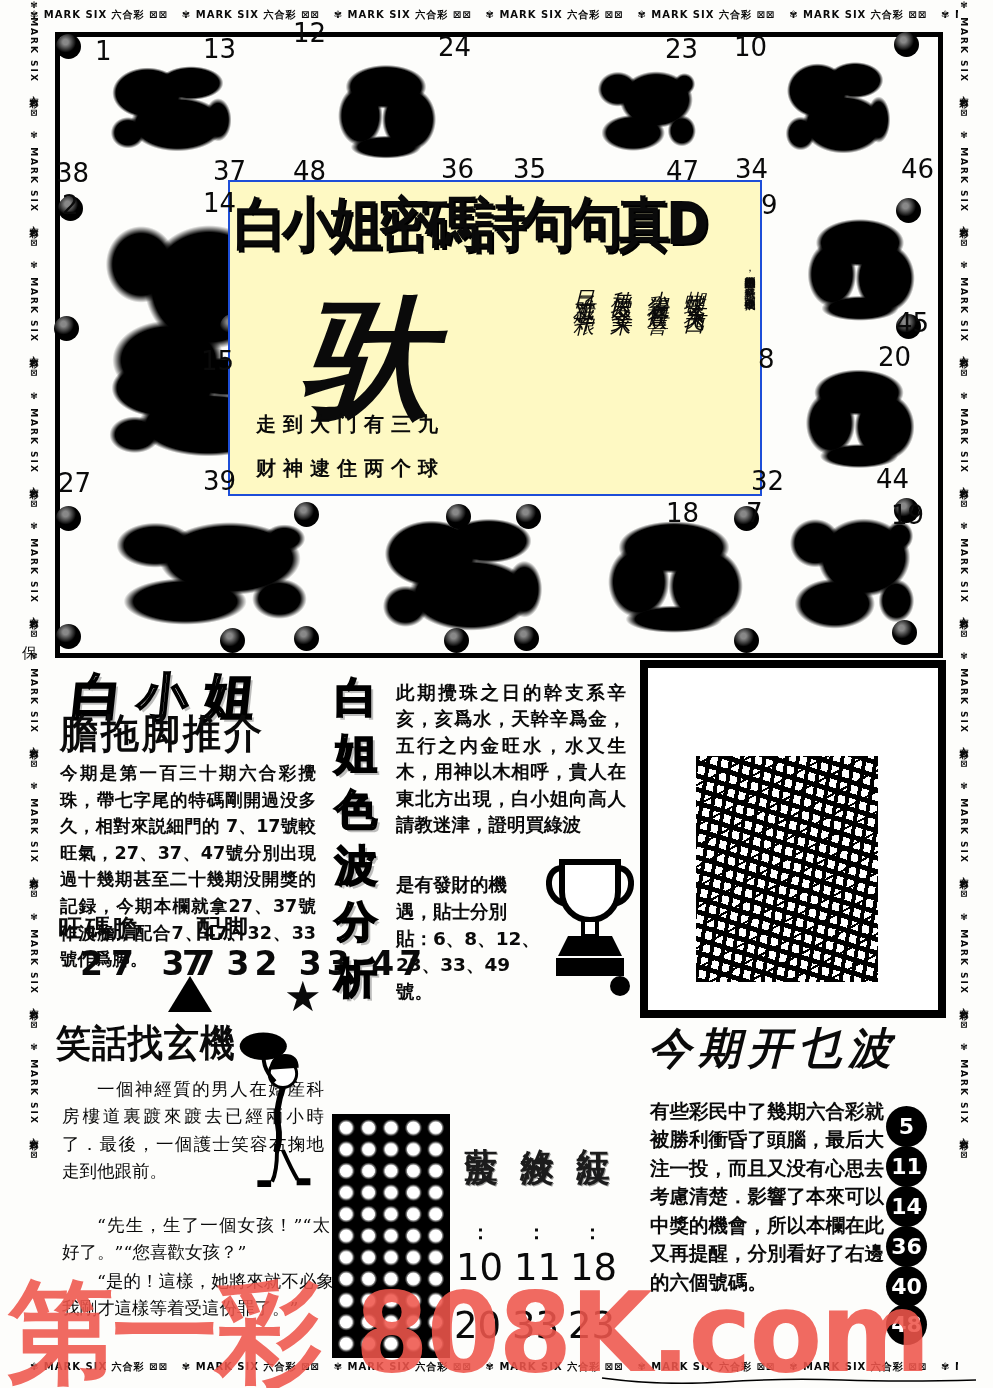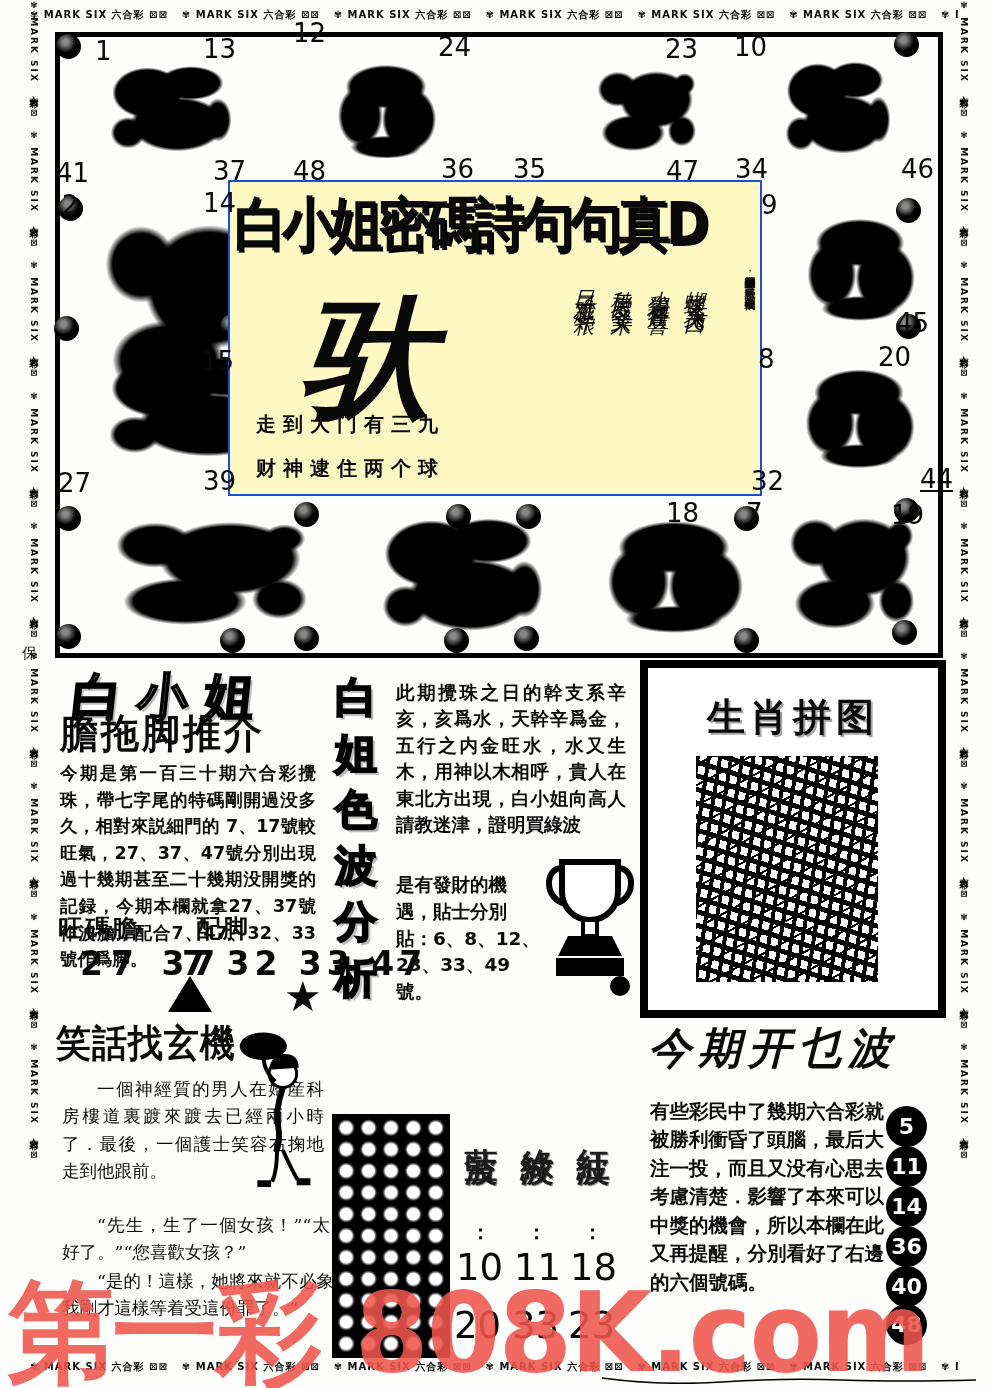--- a/index.html
+++ b/index.html
@@ -174,39 +174,39 @@
   <div class="coin" style="left:514px;top:626px;"></div>
   <div class="coin" style="left:734px;top:628px;"></div>
   <div class="coin" style="left:892px;top:620px;"></div>
 
   <span class="gnum" style="left:95px;top:36px;">1</span>
   <span class="gnum" style="left:203px;top:34px;">13</span>
   <span class="gnum" style="left:293px;top:18px;">12</span>
   <span class="gnum" style="left:438px;top:32px;">24</span>
   <span class="gnum" style="left:665px;top:34px;">23</span>
   <span class="gnum" style="left:734px;top:32px;">10</span>
-  <span class="gnum" style="left:56px;top:158px;">41</span>
+  <span class="gnum" style="left:56px;top:158px;">38</span>
   <span class="gnum" style="left:213px;top:156px;">37</span>
   <span class="gnum" style="left:293px;top:156px;">48</span>
   <span class="gnum" style="left:441px;top:154px;">36</span>
   <span class="gnum" style="left:513px;top:154px;">35</span>
   <span class="gnum" style="left:666px;top:156px;">47</span>
   <span class="gnum" style="left:735px;top:154px;">34</span>
   <span class="gnum" style="left:901px;top:154px;">46</span>
   <span class="gnum" style="left:62px;top:190px;">2</span>
   <span class="gnum" style="left:203px;top:188px;">14</span>
   <span class="gnum" style="left:761px;top:190px;">9</span>
   <span class="gnum" style="left:896px;top:308px;">45</span>
   <span class="gnum" style="left:201px;top:346px;">15</span>
   <span class="gnum" style="left:758px;top:344px;">8</span>
   <span class="gnum" style="left:878px;top:342px;">20</span>
   <span class="gnum" style="left:58px;top:468px;">27</span>
   <span class="gnum" style="left:203px;top:466px;">39</span>
   <span class="gnum" style="left:751px;top:466px;">32</span>
-  <span class="gnum" style="left:920px;top:464px;text-decoration:underline;">44</span>
+  <span class="gnum" style="left:876px;top:464px;">44</span>
   <span class="gnum" style="left:666px;top:498px;">18</span>
   <span class="gnum" style="left:746px;top:498px;">7</span>
   <span class="gnum" style="left:891px;top:500px;">19</span>
   <span class="abs" style="left:22px;top:644px;font-size:15px;z-index:6;">保</span>
 
   <div class="abs" id="cbox">
     <div id="headline">白小姐密碼詩句句真D</div>
     <div id="bigchar">驮</div>
     <div id="annot">白小姐特別本獻神童獻碼詩，衹要精選詩意，便從圖中找到要碼。</div>
     <div id="vpoem">
@@ -239,21 +239,20 @@
     <path d="M22 6 h56 v30 a28 28 0 0 1 -56 0 z" fill="#fff" stroke="#000" stroke-width="6"></path>
     <path d="M22 12 C4 12 4 44 26 48" fill="none" stroke="#000" stroke-width="6"></path>
     <path d="M78 12 C96 12 96 44 74 48" fill="none" stroke="#000" stroke-width="6"></path>
     <rect x="43" y="64" width="14" height="16" fill="#fff" stroke="#000" stroke-width="4"></rect>
     <path d="M28 80 h44 l10 20 h-64 z" fill="#000"></path>
     <rect x="16" y="102" width="68" height="18" fill="#000"></rect>
     <circle cx="80" cy="130" r="10" fill="#000"></circle>
   </svg>
 
   <div class="abs" id="zbox">
-    <div id="ztitle">生肖拼图</div>
     <div class="noise" style="position:absolute;left:48px;top:88px;width:182px;height:226px;"></div>
   </div>
 
   <div class="tri" style="left:168px;top:976px;"></div>
   <div class="star" style="left:284px;top:972px;">★</div>
 
   <div class="abs" id="joke-title">笑話找玄機</div>
   <svg class="abs" style="left:224px;top:1026px;z-index:2;" width="108" height="172" viewBox="0 0 110 170">
     <ellipse cx="40" cy="18" rx="24" ry="14" fill="#000"></ellipse>
     <circle cx="60" cy="46" r="14" fill="#fff" stroke="#000" stroke-width="3"></circle>

